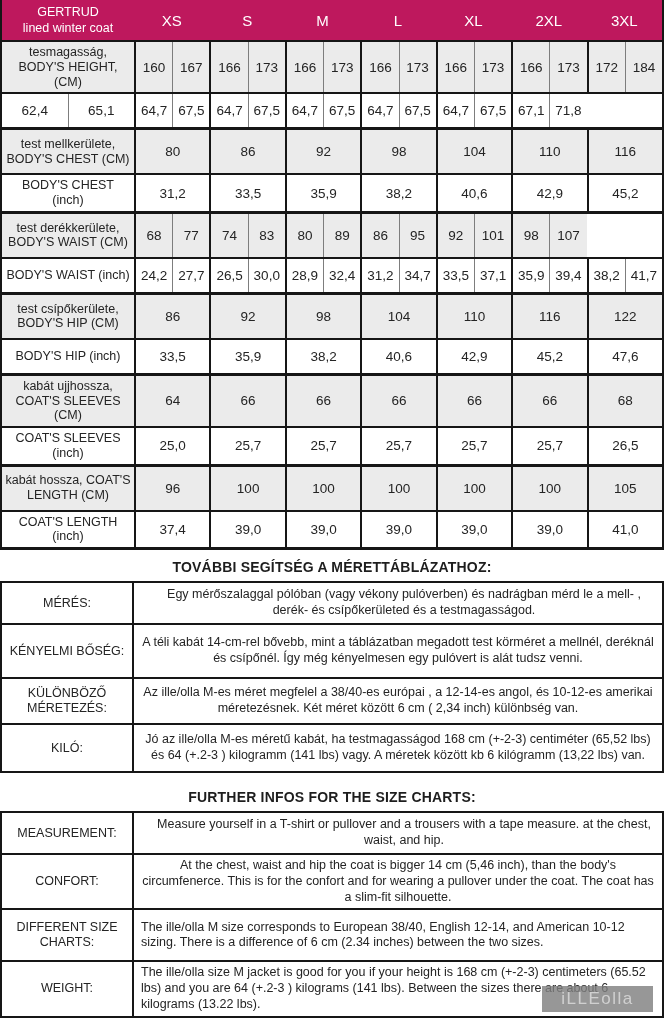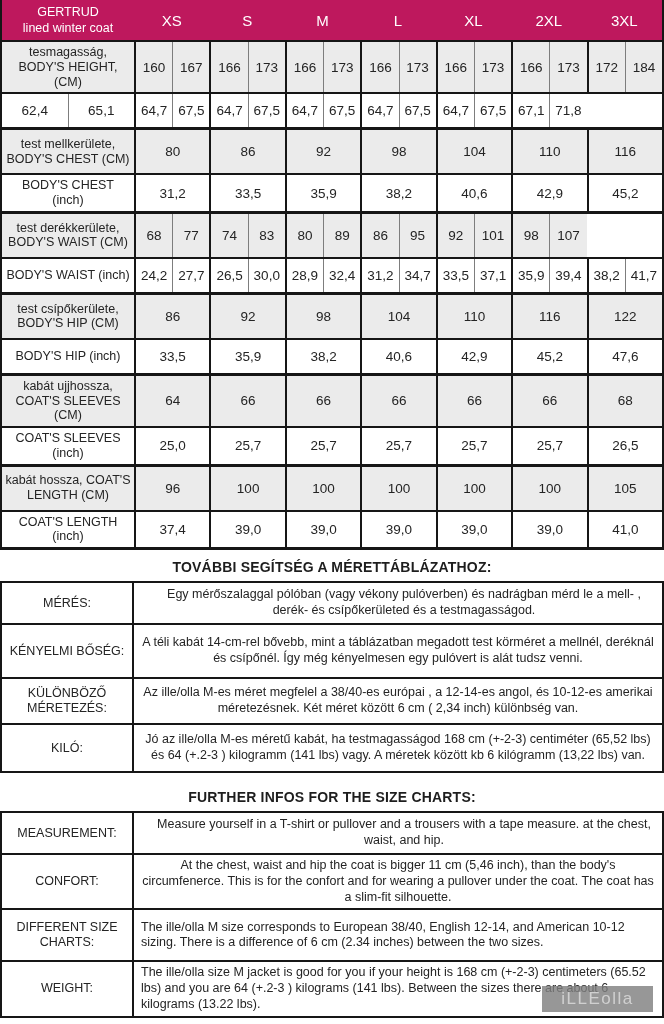--- a/index.html
+++ b/index.html
@@ -476,21 +476,21 @@
     </div>
 
   <div class="section-heading en">FURTHER INFOS FOR THE SIZE CHARTS:</div>
   <div class="info-table" id="en-table">
       <div class="i-row" style="min-height: 40px;">
         <div class="i-label">MEASUREMENT:</div>
         <div class="i-text center">Measure yourself in a T-shirt or pullover and a trousers with a tape measure. at the chest, waist, and hip.</div>
       </div>
       <div class="i-row" style="min-height: 52px;">
         <div class="i-label">CONFORT:</div>
-        <div class="i-text center">At the chest, waist and hip the coat is bigger 11 cm (5,46 inch), than the body's circumfenerce. This is for the confort and for wearing a pullover under the coat. The coat has a slim-fit silhouette.</div>
+        <div class="i-text center">At the chest, waist and hip the coat is bigger 14 cm (5,46 inch), than the body's circumfenerce. This is for the confort and for wearing a pullover under the coat. The coat has a slim-fit silhouette.</div>
       </div>
       <div class="i-row" style="min-height: 52px;">
         <div class="i-label">DIFFERENT SIZE CHARTS:</div>
         <div class="i-text left">The ille/olla M size corresponds to European 38/40, English 12-14, and American 10-12 sizing. There is a difference of 6 cm (2.34 inches) between the two sizes.</div>
       </div>
       <div class="i-row" style="min-height: 48px;">
         <div class="i-label">WEIGHT:</div>
         <div class="i-text left">The ille/olla size M jacket is good for you if your height is 168 cm (+-2-3) centimeters (65.52 lbs) and you are 64 (+.2-3 ) kilograms (141 lbs). Between the sizes there are about 6 kilograms (13.22 lbs).</div>
       </div>
     </div>

